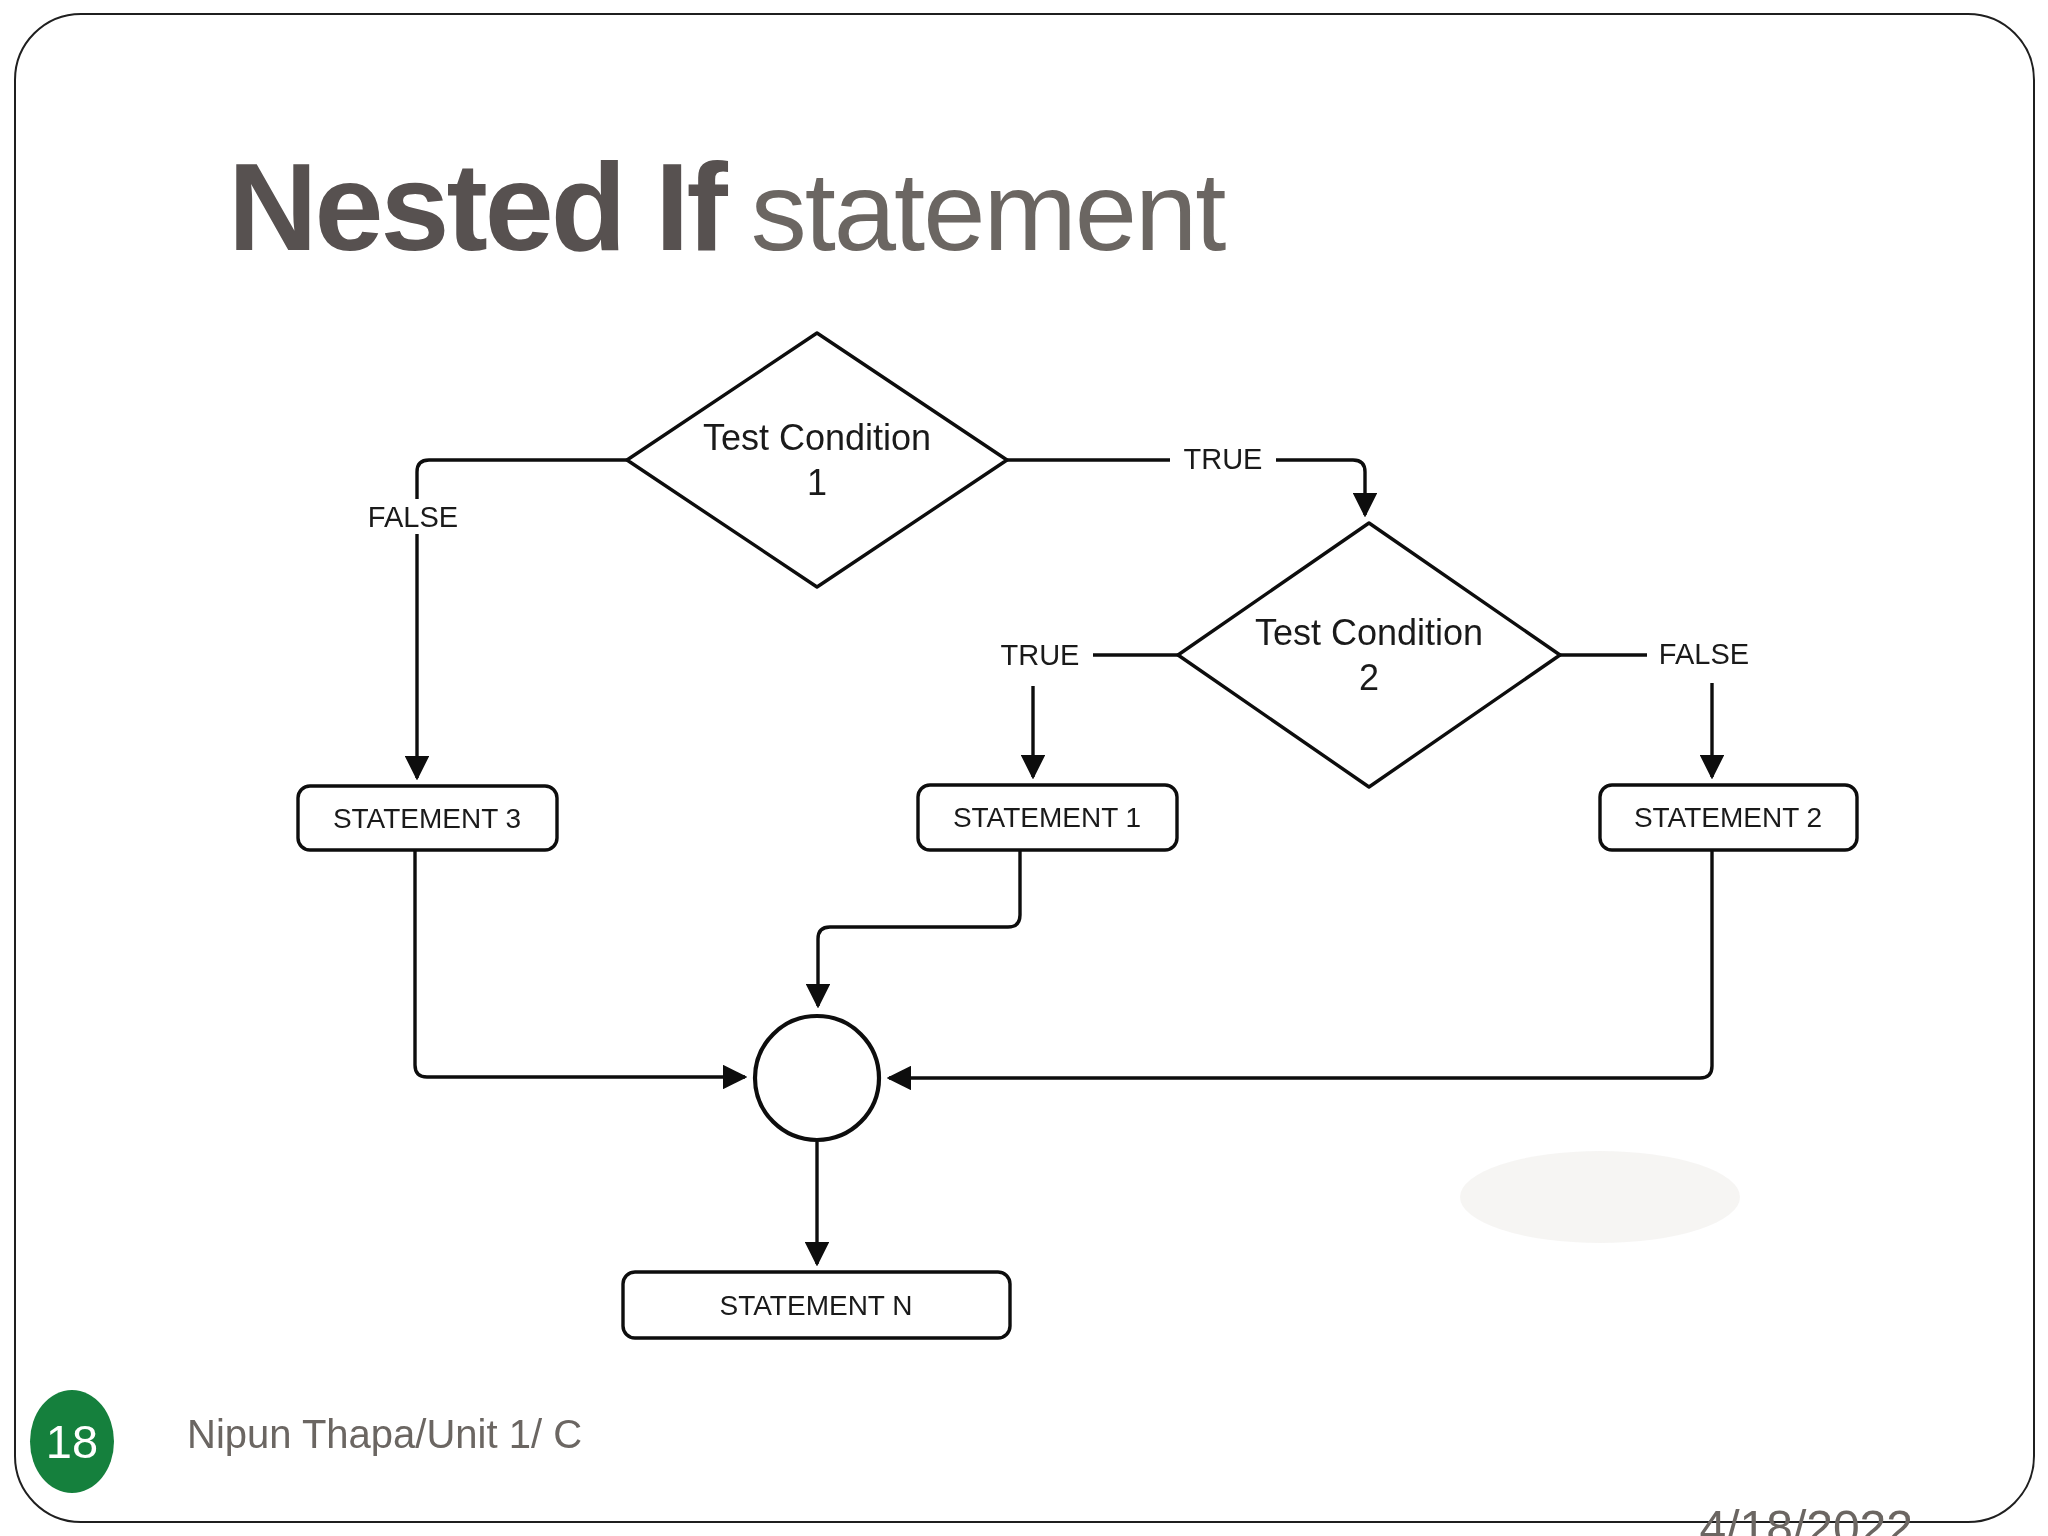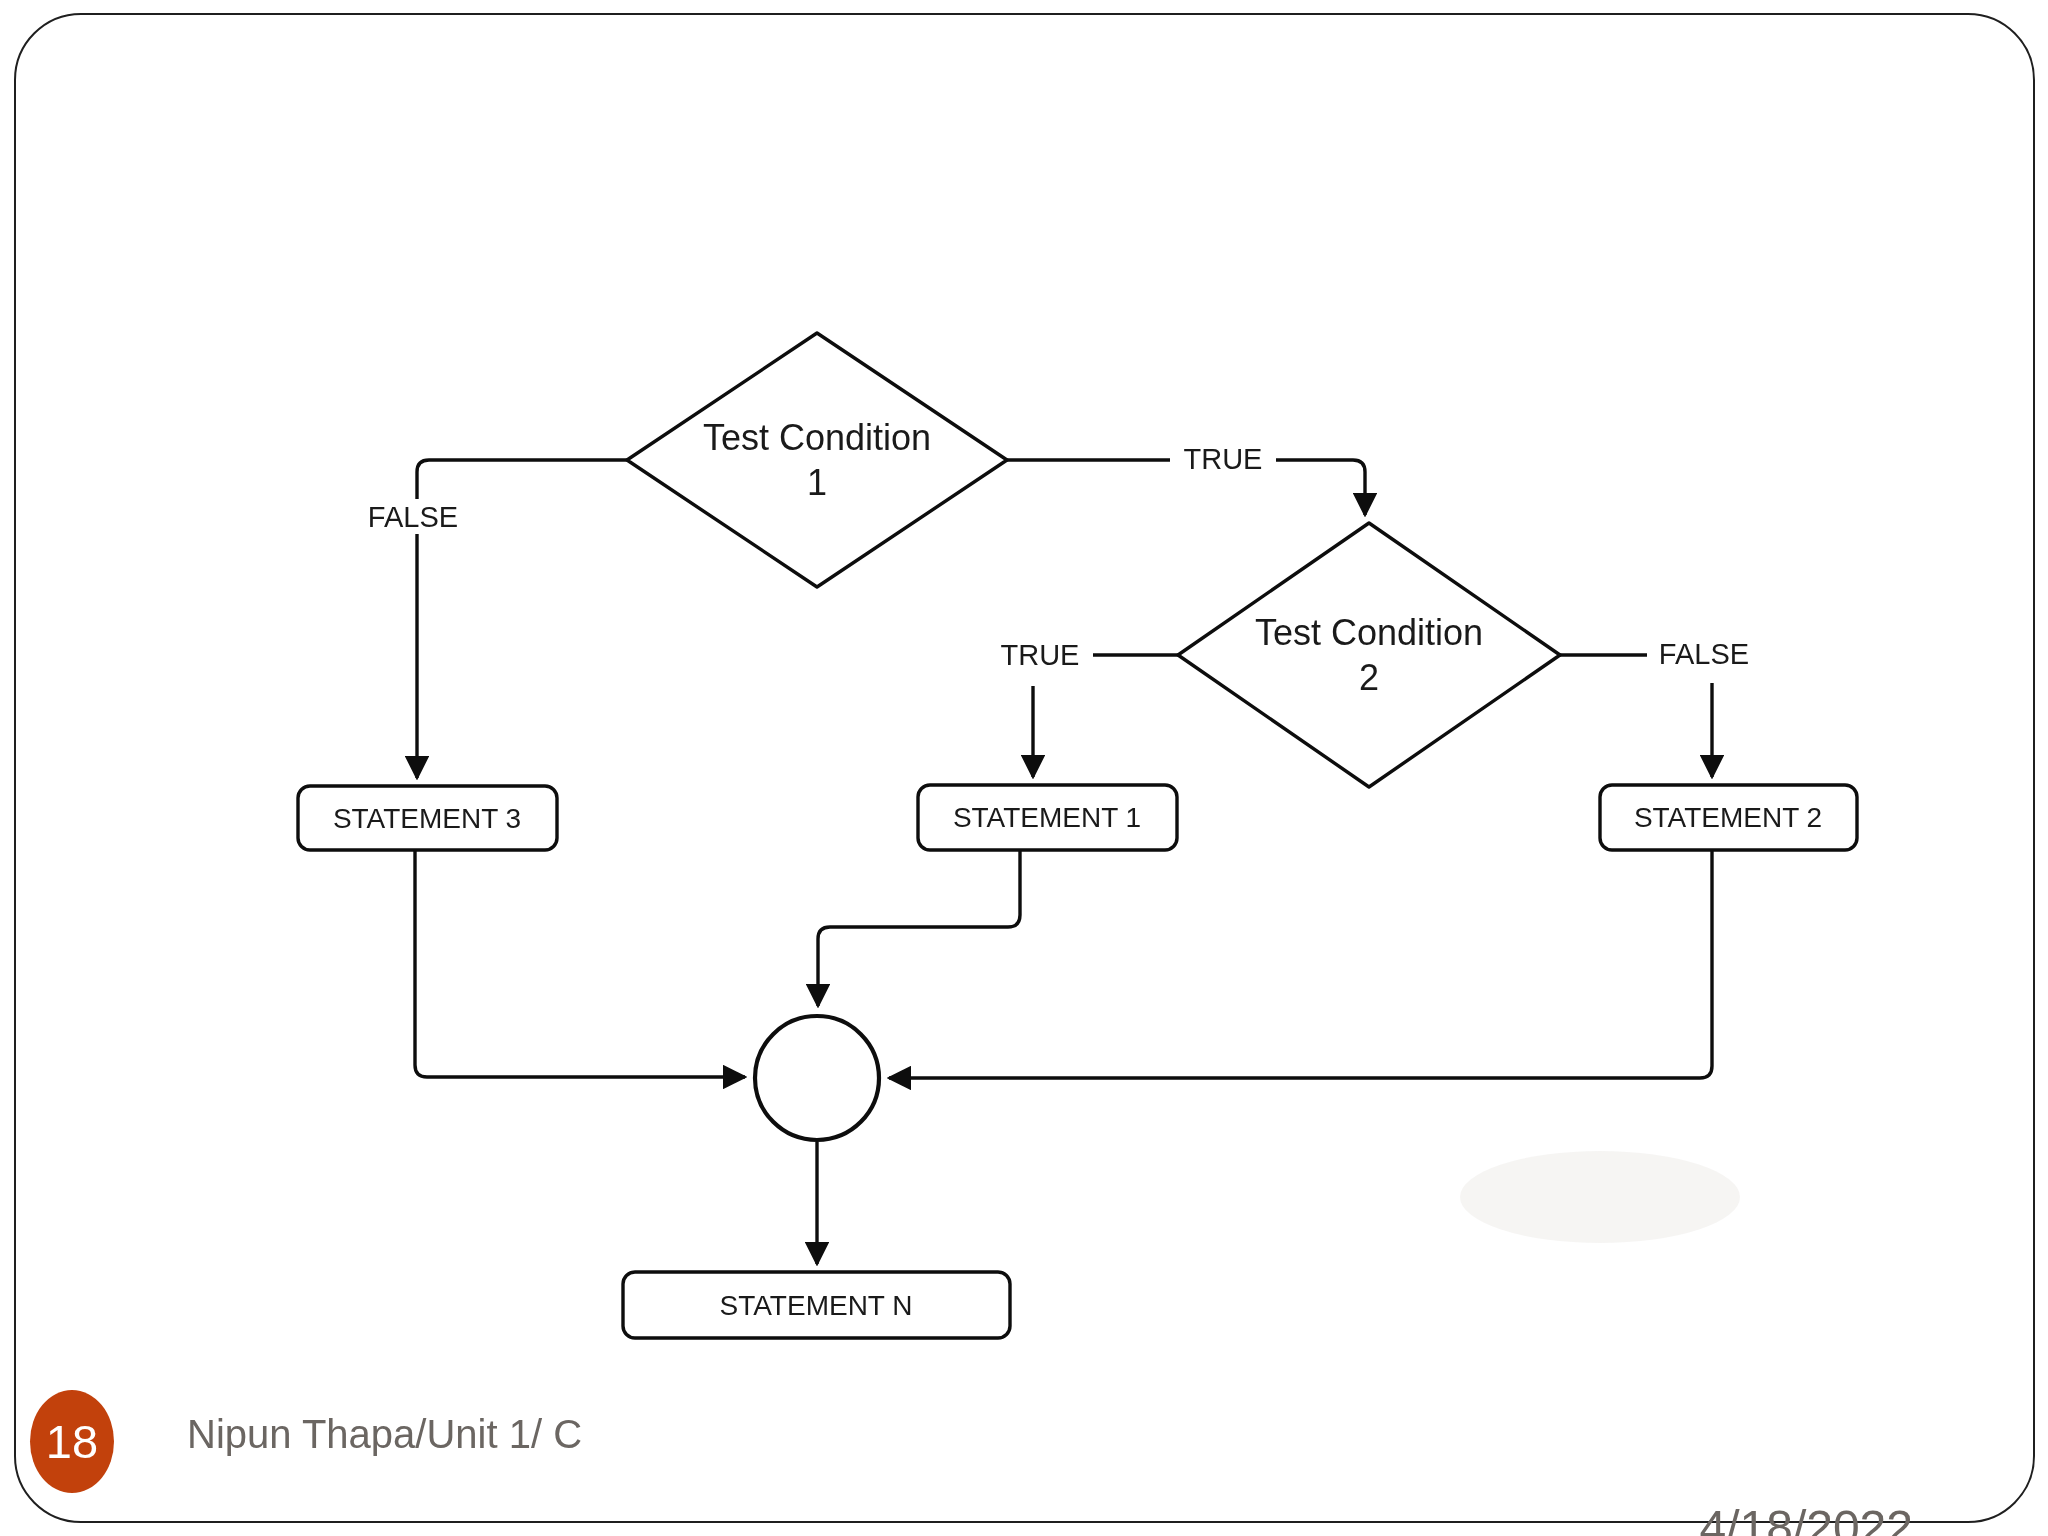--- a/index.html
+++ b/index.html
@@ -8,21 +8,21 @@
     font-family:"Liberation Sans",sans-serif;overflow:hidden;
   }
   .diagram{position:absolute;left:0;top:0;}
   .title{position:absolute;left:228px;top:142px;white-space:nowrap;line-height:1.05;}
   .t-bold{font-weight:700;font-size:124px;color:#575150;letter-spacing:-3px;}
   .t-reg{font-weight:400;font-size:112px;color:#6b6662;letter-spacing:-2px;margin-left:26px;}
   .footer-left{position:absolute;left:187px;top:1412px;font-size:40px;color:#6b6662;}
   .footer-date{position:absolute;right:135px;top:1500px;font-size:48px;color:#6b6662;}
   .badge{
     position:absolute;left:30px;top:1390px;width:84px;height:103px;border-radius:50%;
-    background:#c2410c;color:#ffffff;font-size:47px;
+    background:#15803d;color:#ffffff;font-size:47px;
     display:flex;align-items:center;justify-content:center;
   }
   
   .shape{fill:#ffffff;stroke:#0d0d0d;stroke-width:3.4;stroke-linejoin:round;}
   .conn{fill:none;stroke:#0d0d0d;stroke-width:3.4;stroke-linejoin:round;}
   .node-label{fill:#1a1a1a;font-family:"Liberation Sans",sans-serif;font-size:28px;text-anchor:middle;}
   .cond-label{fill:#1a1a1a;font-family:"Liberation Sans",sans-serif;font-size:36px;text-anchor:middle;}
   .branch-label{fill:#1a1a1a;font-family:"Liberation Sans",sans-serif;font-size:29px;text-anchor:middle;}
   .label-bg{fill:#ffffff;}
   .slide-border{fill:none;stroke:#1f1f1f;stroke-width:2;}
@@ -98,20 +98,23 @@
       <rect class="label-bg" x="987" y="637" width="106" height="35"></rect>
       <text class="branch-label" x="1040" y="665">TRUE</text>
     </g>
 
     <g>
       <rect class="label-bg" x="1647" y="636" width="114" height="35"></rect>
       <text class="branch-label" x="1704" y="664">FALSE</text>
     </g>
   </svg>
 
+  <div class="title">
+    <span class="t-bold">Nested If</span><span class="t-reg">statement</span>
+  </div>
 
   <div class="badge">
     <span>18</span>
   </div>
   <div class="footer-left">Nipun Thapa/Unit 1/ C</div>
   <div class="footer-date">4/18/2022</div>
 
 </div>
 
 </body></html>

